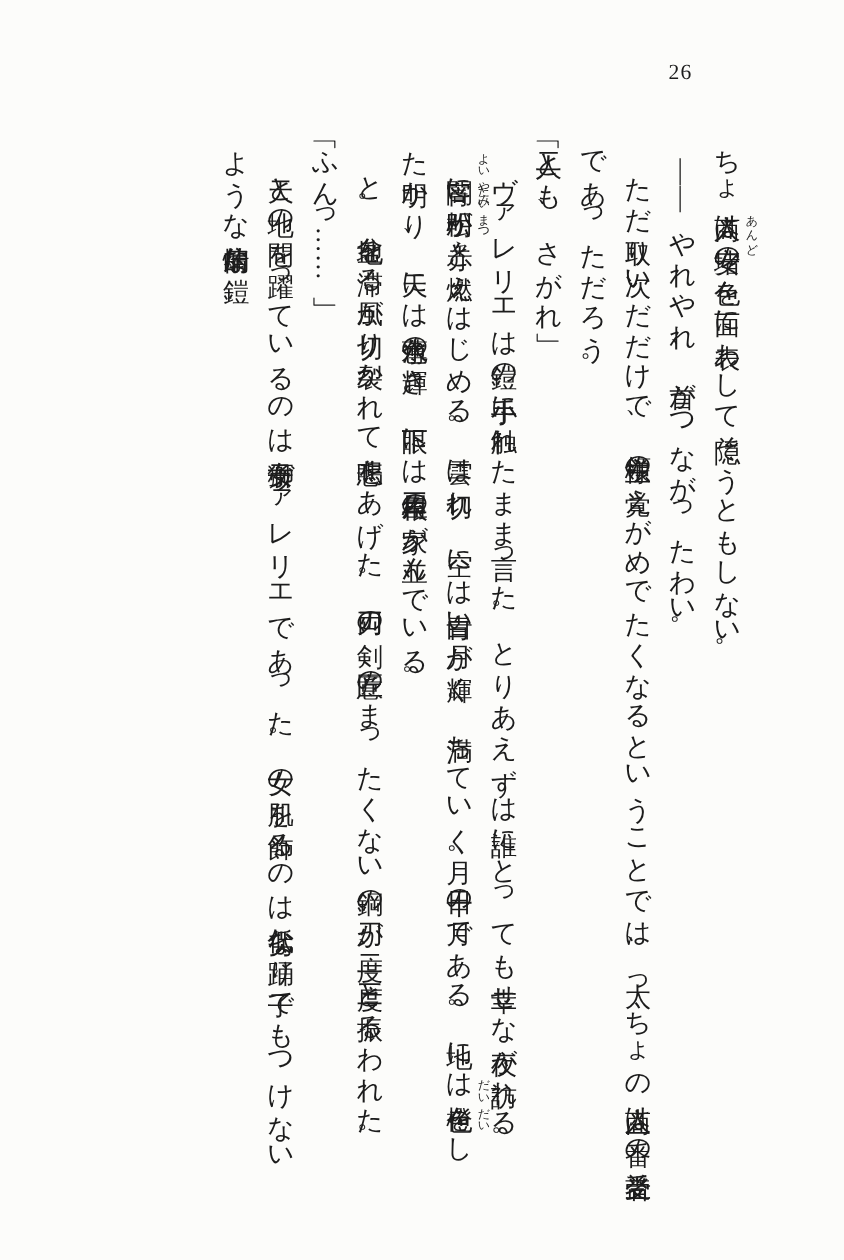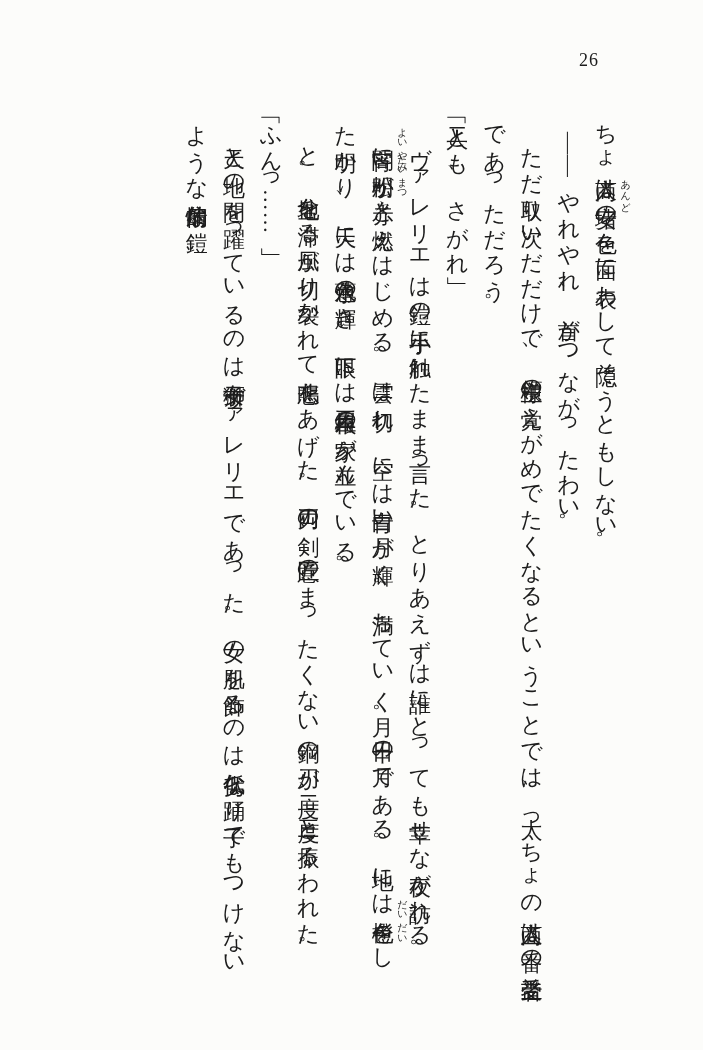--- a/index.html
+++ b/index.html
@@ -11,21 +11,21 @@
     background: #fcfcfa;
     color: #1c1c1c;
     font-family: "Liberation Serif", "DejaVu Serif", serif;
     overflow: hidden;
   }
   .page-number {
     position: absolute;
     top: 50px;
     left: 557px;
     width: 64px;
-    text-align: center;
+    text-align: left;
     font-size: 18px;
     letter-spacing: 1px;
   }
   .text-block {
     position: absolute;
     top: 110px;
     right: 78px;
     height: 863px;
     writing-mode: vertical-rl;
     -webkit-writing-mode: vertical-rl;

